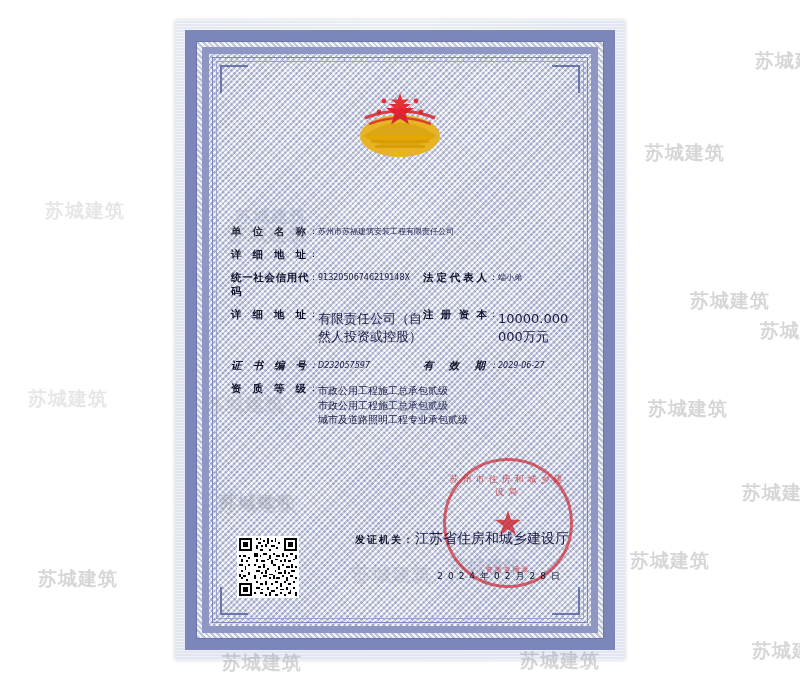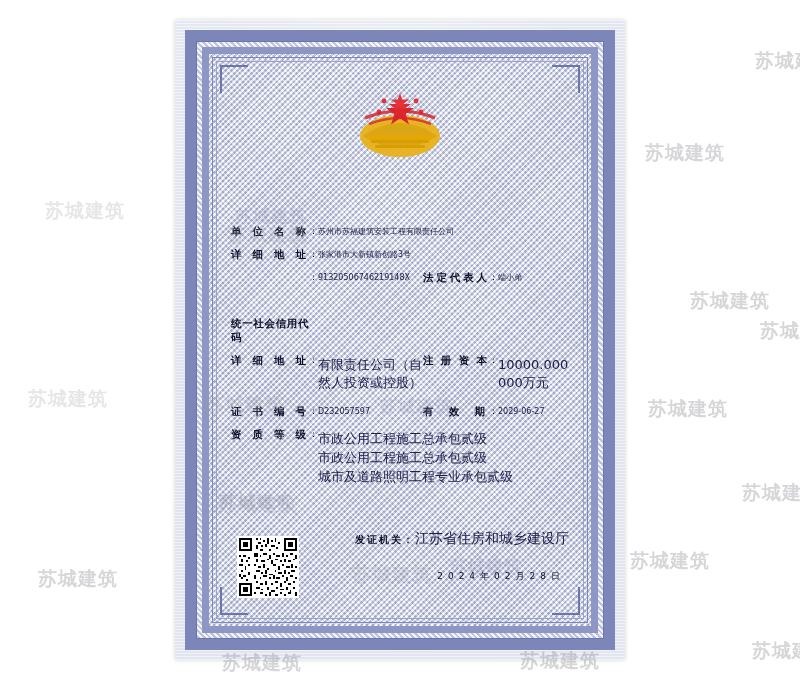--- a/index.html
+++ b/index.html
@@ -191,21 +191,21 @@
     align-items: flex-start;
   }
   .col-a .f-label, .col-b .f-label {
     width: 62px;
     flex: 0 0 62px;
   }
   .col-a .f-value, .col-b .f-value {
     flex: 1 1 auto;
   }
   #levels .lvl {
-    font-size: 13px;
+    font-size: 10px;
     line-height: 1.45;
     color: #20204a;
   }
 
   
   #qr {
     position: absolute;
     left: 62px;
     bottom: 62px;
     width: 62px;
@@ -346,26 +346,25 @@
 
     <div class="field-row">
       <div class="f-label">单位名称</div>
       <div class="f-colon">：</div>
       <div class="f-value">苏州市苏福建筑安装工程有限责任公司</div>
     </div>
 
     <div class="field-row">
       <div class="f-label">详细地址</div>
       <div class="f-colon">：</div>
-      <div class="f-value">张家港市大新镇新创路3号</div>
     </div>
 
     <div class="field-row split">
       <div class="col-a">
-        <div class="f-label" style="width:78px;flex:0 0 78px;letter-spacing:0.5px;margin-top:46px;">统一社会信用代码</div>
+        <div class="f-label" style="width:78px;flex:0 0 78px;letter-spacing:0.5px;">统一社会信用代码</div>
         <div class="f-colon">：</div>
         <div class="f-value">91320506746219148X</div>
       </div>
       <div class="col-b">
         <div class="f-label" style="width:66px;flex:0 0 66px;letter-spacing:2px;">法定代表人</div>
         <div class="f-colon">：</div>
         <div class="f-value">端小弟</div>
       </div>
     </div>
 
@@ -375,21 +374,21 @@
         <div class="f-colon">：</div>
         <div class="f-value small">有限责任公司（自然人投资或控股）</div>
       </div>
       <div class="col-b">
         <div class="f-label" style="width:66px;flex:0 0 66px;letter-spacing:2px;">注册资本</div>
         <div class="f-colon">：</div>
         <div class="f-value small">10000.000000万元</div>
       </div>
     </div>
 
-    <div class="field-row split" style="margin-top:14px;">
+    <div class="field-row split" style="margin-top:14px;font-style:italic;">
       <div class="col-a">
         <div class="f-label" style="width:78px;flex:0 0 78px;">证书编号</div>
         <div class="f-colon">：</div>
         <div class="f-value">D232057597</div>
       </div>
       <div class="col-b">
         <div class="f-label" style="width:66px;flex:0 0 66px;letter-spacing:4px;">有效期</div>
         <div class="f-colon">：</div>
         <div class="f-value">2029-06-27</div>
       </div>
@@ -534,20 +533,25 @@
   </div>
 
   <div id="issuer">
     <span>发证机关</span><span>：</span><span class="auth-value">江苏省住房和城乡建设厅</span>
   </div>
 
   <div id="issue-date">
     <span>2024</span><span>年</span><span>02</span><span>月</span><span>28</span><span>日</span>
   </div>
 
+  <div id="seal">
+    <div id="seal-text-top">苏州市住房和城乡建设局</div>
+    <div id="seal-star">★</div>
+    <div id="seal-text-bottom">资质专用章</div>
+  </div>
 
 </div>
 
 <div id="page-watermarks">
   <div class="wm" style="left:755px; top:48px;  transform:rotate(0deg);">苏城建筑</div>
   <div class="wm" style="left:645px; top:140px;">苏城建筑</div>
   <div class="wm light" style="left:45px;  top:198px;">苏城建筑</div>
   <div class="wm light" style="left:228px; top:222px;">苏城建筑</div>
   <div class="wm" style="left:690px; top:288px;">苏城建筑</div>
   <div class="wm" style="left:760px; top:318px;">苏城建筑</div>

